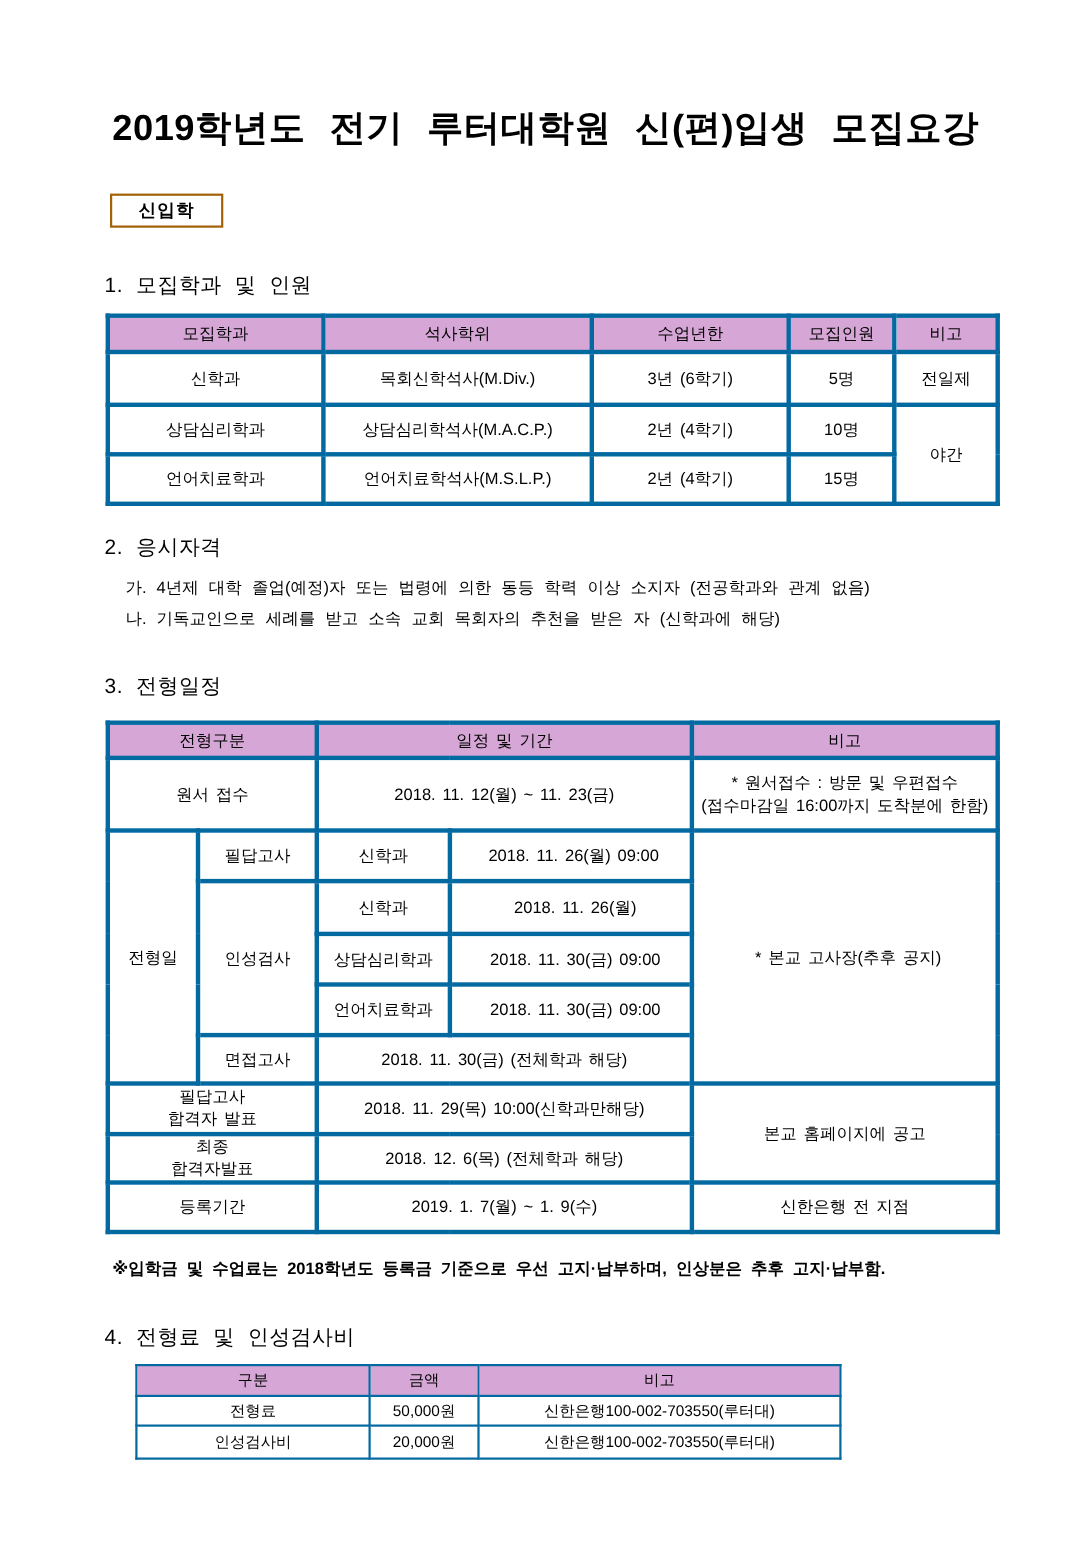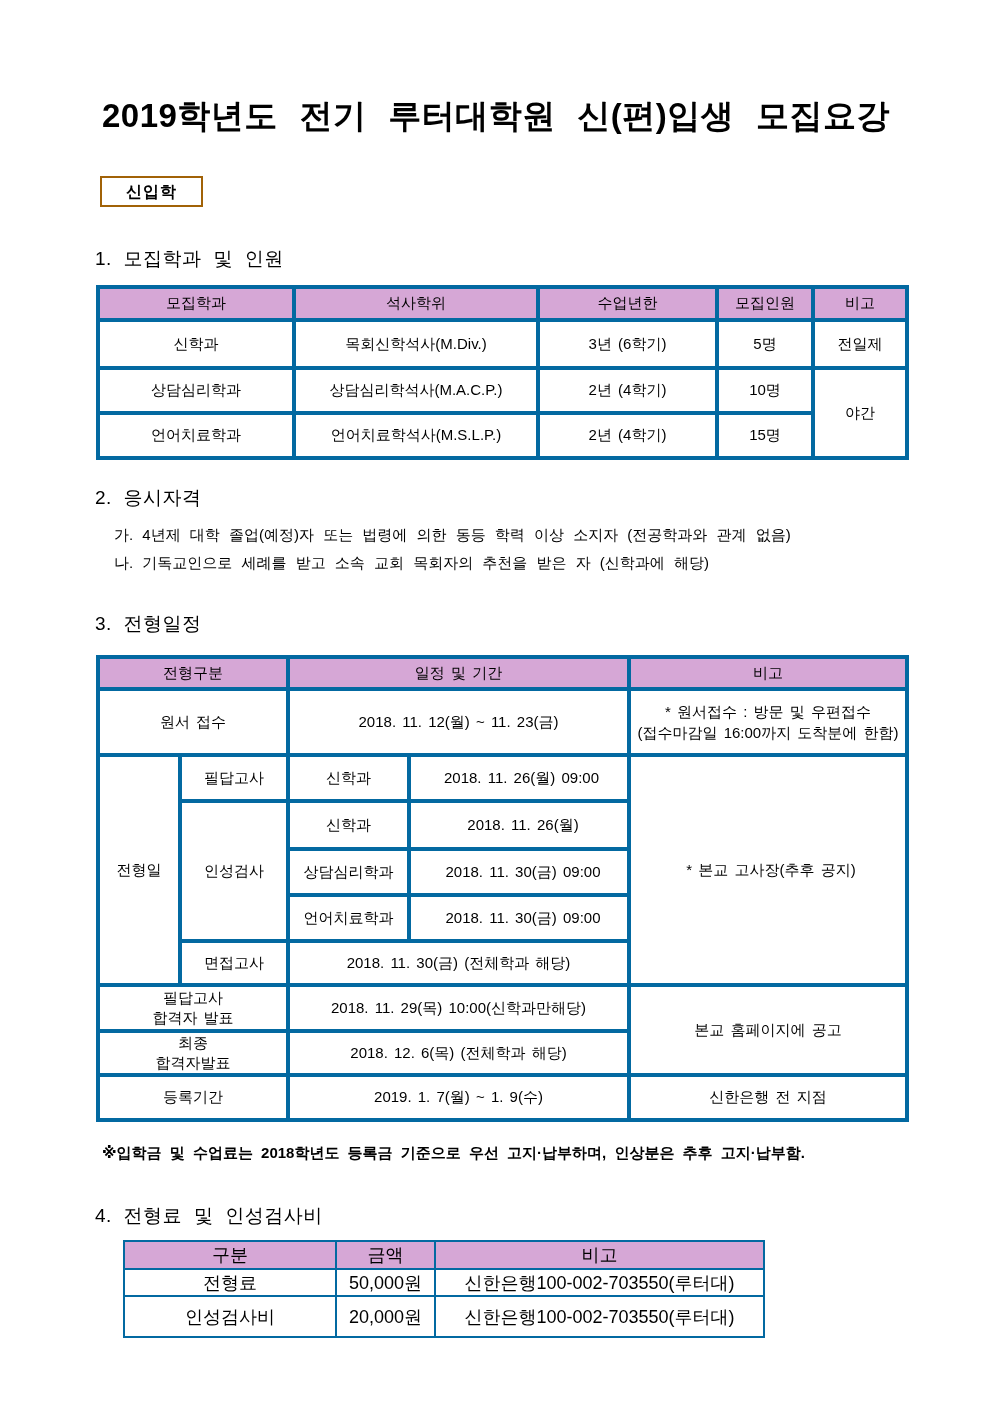--- a/index.html
+++ b/index.html
@@ -33,21 +33,21 @@
     padding:0;overflow:hidden;word-spacing:2px;
   }
   table.t th{font-weight:normal;}
   .hdr-cell{background:#d6a7d6;}
   td.l{text-align:left;padding-left:12px;}
   td.remark{
     text-align:left;vertical-align:middle;padding:2px 4px 2px 5px;
     line-height:21px;font-size:15px;
   }
   .prewrap{white-space:pre-line;line-height:20px;}
-  table.t4{font-size:18px;border-width:2px;}
+  table.t4{font-size:14px;border-width:2px;}
   table.t4 th,table.t4 td{border-width:2px;}
 </style>
 </head>
 <body>
 
 <div class="page">
 
   <h1 class="title">2019학년도 전기 루터대학원 신(편)입생 모집요강</h1>
 
   <div class="badge">신입학</div>
@@ -178,21 +178,21 @@
         <tr style="height:28px;">
       <th class="hdr-cell" style="background: rgb(214, 167, 214);">구분</th>
       <th class="hdr-cell" style="background: rgb(214, 167, 214);">금액</th>
       <th class="hdr-cell" style="background: rgb(214, 167, 214);">비고</th>
     </tr>
     <tr style="height:27px;">
       <td>전형료</td>
       <td>50,000원</td>
       <td>신한은행100-002-703550(루터대)</td>
     </tr>
-    <tr style="height:41px;margin-left:23px;">
+    <tr style="height:30px;margin-left:23px;">
       <td>인성검사비</td>
       <td>20,000원</td>
       <td>신한은행100-002-703550(루터대)</td>
     </tr>
   </tbody>
     </table>
 
 </div>
 
 </body></html>

